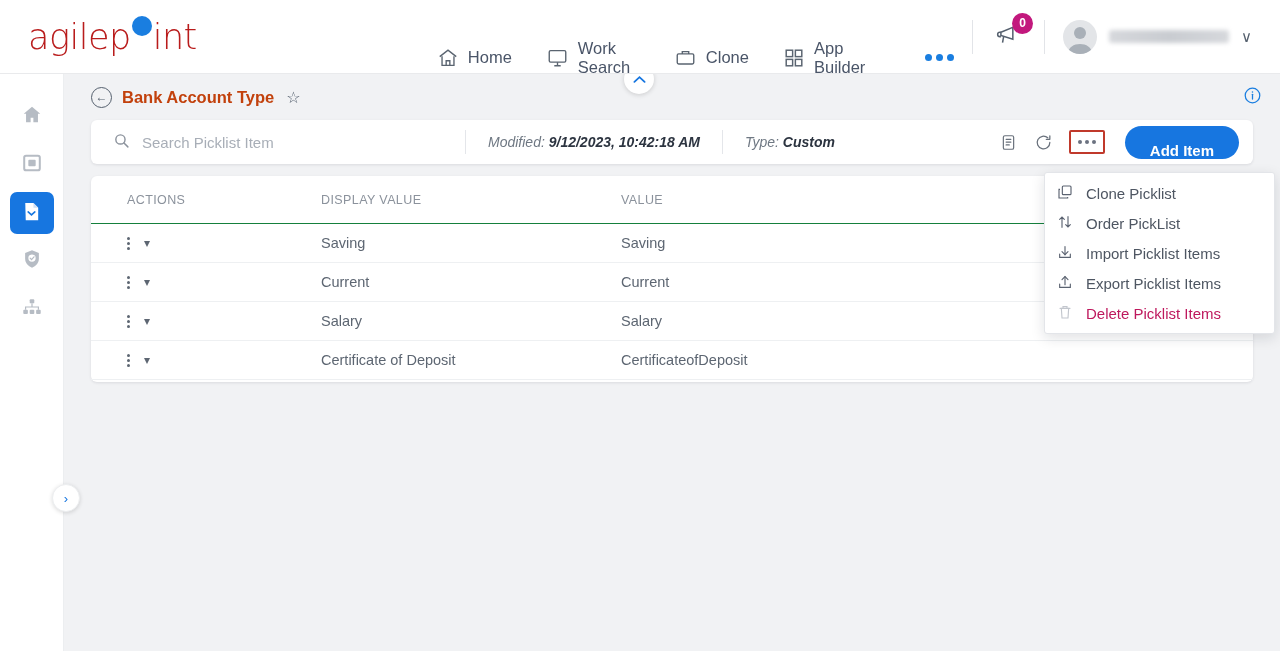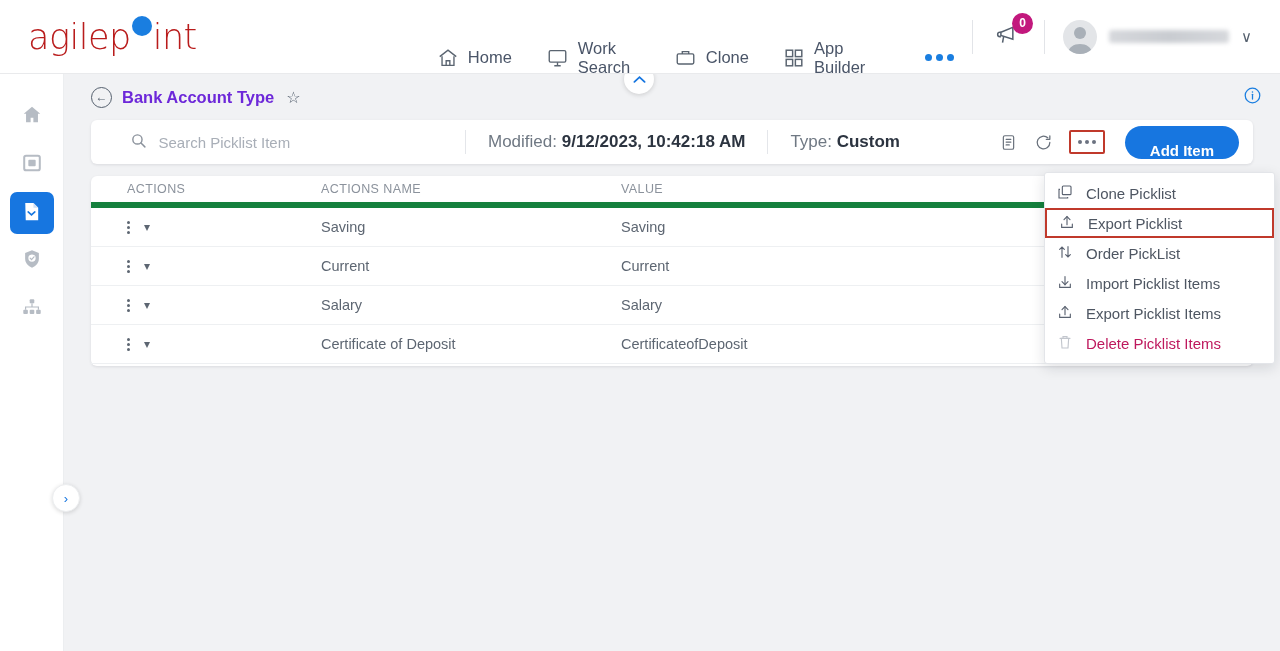--- a/index.html
+++ b/index.html
@@ -101,56 +101,56 @@
   .pagehead {
     position: relative; height: 46px;
     display: flex; align-items: center; padding: 0 18px 0 27px;
   }
   .back-circle {
     width: 21px; height: 21px; border-radius: 50%;
     border: 1.6px solid #55606e; color: #55606e;
     display: flex; align-items: center; justify-content: center;
     font-size: 12px; cursor: pointer; margin-right: 10px;
   }
-  .ptitle { font-size: 16.5px; font-weight: 700; color: #6d28d9; }
+  .ptitle { font-size: 16.5px; font-weight: 700; color: #c2410c; }
   .star { margin-left: 12px; color: #55606e; cursor: pointer; font-size: 16px; }
   .info-i { margin-left: auto; color: #1a7ee0; cursor: pointer; }
 
   .card {
     position: relative; margin: 0 27px; background: #fff;
     border-radius: 6px; box-shadow: 0 1px 3px rgba(16,24,40,.10);
   }
   .toolbar { height: 44px; display: flex; align-items: center; padding: 0 14px; }
-  .srch { display: flex; align-items: center; width: 360px; color: #9aa1ab; justify-content: center; }
+  .srch { display: flex; align-items: center; width: 360px; color: #9aa1ab; }
   .srch svg { margin: 0 12px 0 8px; }
   .srch input {
     border: 0; outline: 0; font-size: 15px; color: #444c57;
     font-family: inherit; width: 290px; background: transparent;
   }
   .srch input::placeholder { color: #a8aeb7; }
   .tdiv { width: 1px; height: 24px; background: #e4e6ea; }
-  .meta { font-size: 17px; color: #6f7883; padding: 0 22px; white-space: nowrap; }
+  .meta { font-size: 14px; color: #6f7883; padding: 0 22px; white-space: nowrap; font-style: italic; }
   .meta b { color: #2c3440; font-weight: 700; }
   .tb-icons { margin-left: auto; display: flex; align-items: center; gap: 16px; }
   .ticon { color: #68707b; cursor: pointer; display: flex; align-items: center; justify-content: center; }
   .dots-btn {
     width: 36px; height: 24px; display: flex; align-items: center; justify-content: center;
     gap: 3px; border: 2px solid #c0392b; border-radius: 2px; cursor: pointer;
   }
   .dots-btn i { width: 4px; height: 4px; border-radius: 50%; background: #6b7280; display: block; }
   .add-btn {
     background: #1776e0; color: #fff; font-size: 15px; font-weight: 700;
     border: 0; border-radius: 17px; height: 33px; padding: 16px 25px;
     cursor: pointer; font-family: inherit; margin-left: 4px;
   }
 
   .table-card { margin-top: 12px; padding-bottom: 2px; }
   .thead {
-    display: flex; height: 32px; align-items: center;
-    border-bottom: 6px solid #15803d; color: #8b929c;
+    display: flex; height: 48px; align-items: center;
+    border-bottom: 1px solid #15803d; color: #8b929c;
     font-size: 12.5px; letter-spacing: .4px;
   }
   .c-act  { width: 230px; padding-left: 36px; }
   .c-name { width: 300px; }
   .c-val  { width: 300px; }
   .c-desc { flex: 1; text-align: right; padding-right: 14px; }
   .trow {
     display: flex; height: 39px; align-items: center;
     border-bottom: 1px solid #eef0f2; color: #5d6672; font-size: 14.5px;
   }
@@ -368,21 +368,21 @@
             <i></i>
           </div>
         <button class="add-btn">Add Item</button>
       </div>
     </div>
   </div>
 
   <div class="card table-card">
     <div class="thead">
       <div class="c-act">ACTIONS</div>
-      <div class="c-name">ACTIONS NAME</div>
+      <div class="c-name">DISPLAY VALUE</div>
       <div class="c-val">VALUE</div>
       <div class="c-desc">DESCRIPTION</div>
     </div>
 
     <div class="trow">
       <div class="act-cell">
         <span class="kebab">
             <i></i>
             <i></i>
             <i></i>
@@ -440,57 +440,47 @@
   <div class="menu">
     <div class="mi">
       <span>
         <svg width="16" height="16" viewBox="0 0 24 24" fill="none" stroke="#5a6270" stroke-width="1.7">
             <rect x="8" y="3" width="13" height="13" rx="1.5"></rect>
             <path d="M16 19.5V21H3V8h1.5"></path>
           </svg>
       </span>
       <span>Clone Picklist</span>
     </div>
-    <div class="mi sel">
+    <div class="mi">
+      <span>
+        <svg width="16" height="16" viewBox="0 0 24 24" fill="none" stroke="#5a6270" stroke-width="1.7" stroke-linecap="round">
+            <path d="M7.5 20V4.5M4 8l3.5-3.5L11 8"></path>
+            <path d="M16.5 4v15.5M13 16l3.5 3.5L20 16"></path>
+          </svg>
+      </span>
+      <span>Order PickList</span>
+    </div>
+    <div class="mi">
+      <span>
+        <svg width="16" height="16" viewBox="0 0 24 24" fill="none" stroke="#5a6270" stroke-width="1.7" stroke-linecap="round">
+            <path d="M12 4v12"></path>
+            <path d="M7.5 11.5 12 16l4.5-4.5"></path>
+            <path d="M4 15v5h16v-5"></path>
+          </svg>
+      </span>
+      <span>Import Picklist Items</span>
+    </div>
+    <div class="mi">
       <span>
         <svg width="16" height="16" viewBox="0 0 24 24" fill="none" stroke="#5a6270" stroke-width="1.7" stroke-linecap="round">
             <path d="M12 16V4"></path>
             <path d="M7.5 8.5 12 4l4.5 4.5"></path>
             <path d="M4 15v5h16v-5"></path>
           </svg>
       </span>
-      <span>Export Picklist</span>
-    </div>
-    <div class="mi">
-      <span>
-        <svg width="16" height="16" viewBox="0 0 24 24" fill="none" stroke="#5a6270" stroke-width="1.7" stroke-linecap="round">
-            <path d="M7.5 20V4.5M4 8l3.5-3.5L11 8"></path>
-            <path d="M16.5 4v15.5M13 16l3.5 3.5L20 16"></path>
-          </svg>
-      </span>
-      <span>Order PickList</span>
-    </div>
-    <div class="mi">
-      <span>
-        <svg width="16" height="16" viewBox="0 0 24 24" fill="none" stroke="#5a6270" stroke-width="1.7" stroke-linecap="round">
-            <path d="M12 4v12"></path>
-            <path d="M7.5 11.5 12 16l4.5-4.5"></path>
-            <path d="M4 15v5h16v-5"></path>
-          </svg>
-      </span>
-      <span>Import Picklist Items</span>
-    </div>
-    <div class="mi">
-      <span>
-        <svg width="16" height="16" viewBox="0 0 24 24" fill="none" stroke="#5a6270" stroke-width="1.7" stroke-linecap="round">
-            <path d="M12 16V4"></path>
-            <path d="M7.5 8.5 12 4l4.5 4.5"></path>
-            <path d="M4 15v5h16v-5"></path>
-          </svg>
-      </span>
       <span>Export Picklist Items</span>
     </div>
     <div class="mi dis">
       <span>
         <svg width="16" height="16" viewBox="0 0 24 24" fill="none" stroke="#c2c6cd" stroke-width="1.7" stroke-linecap="round">
             <path d="M4.5 6.5h15"></path>
             <path d="M9 6.5V4h6v2.5"></path>
             <path d="M6.5 6.5 7.5 21h9l1-14.5"></path>
           </svg>
       </span>

